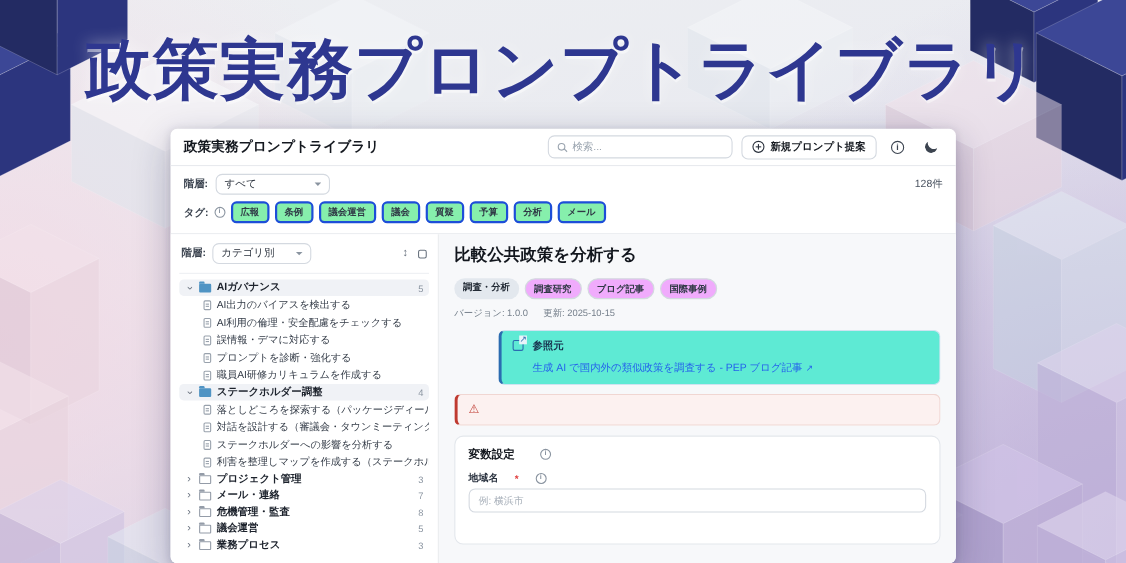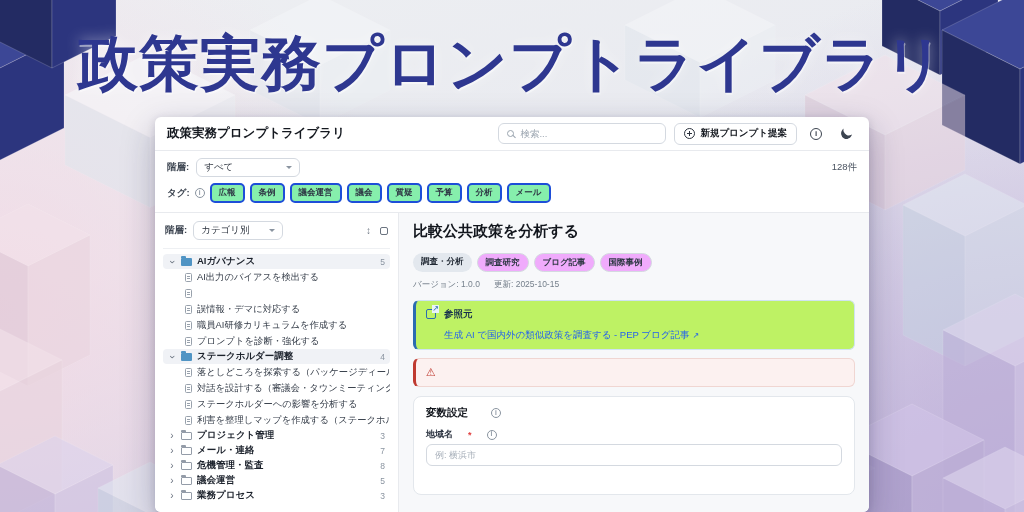--- a/index.html
+++ b/index.html
@@ -104,22 +104,22 @@
 
   
   .main-pane { flex:1; background:#f7f8fa; padding:9px 14px; overflow:hidden; min-width:0; }
   .detail-title { font-size:15px; font-weight:bold; color:#12161d; margin-bottom:6px; }
   .badge-row { display:flex; gap:5px; margin-bottom:7px;margin-top:12px; }
   .badge { font-size:8.5px; font-weight:bold; padding:2.5px 8px; border-radius:999px; white-space:nowrap; }
   .badge.filled { background:#e3e8ee; color:#222a35; }
   .badge.outline { background:#f0abfc; border:1px solid #d4d9e0; color:#2f3845; }
   .meta-row { display:flex; gap:14px; font-size:8.5px; color:#76808c; margin-bottom:9px; }
 
-  .ref-box { display:flex; gap:8px; background:#bef264; border:1px solid #cfe3f1;
-    border-left:3px solid #2b6cb0; border-radius:6px; padding:7px 10px; margin-bottom:8px; }
+  .ref-box { display:flex; gap:8px; background:#5eead4; border:1px solid #cfe3f1;
+    border-left:3px solid #2b6cb0; border-radius:6px; padding:7px 10px; margin-bottom:8px;margin-left:40px; }
   .ext-icon { width:10px; height:10px; border:1.4px solid #2b6cb0; border-radius:2px;
     position:relative; margin-top:1px; flex-shrink:0; }
   .ext-icon::after { content:"↗"; position:absolute; top:-5px; right:-4px; font-size:8px;
     color:#2b6cb0; background:#eaf3fa; line-height:1; }
   .ref-title { font-size:9.5px; font-weight:bold; color:#17304d; margin-bottom:3px; }
   .ref-link { font-size:9.5px; color:#2563eb; text-decoration:none; cursor:pointer; }
   .mini-ext { font-size:8px; color:#2563eb; margin-left:3px; }
 
   .warn-box { display:flex; gap:8px; background:#fcf1f0; border:1px solid #f0d6d2;
     border-left:3px solid #bf3a30; border-radius:6px; padding:7px 10px; margin-bottom:9px; }
@@ -277,32 +277,33 @@
         <span class="folder-ico open"></span>
         <span class="f-label">AIガバナンス</span>
         <span class="f-count">5</span>
       </div>
       <div class="doc-row">
         <span class="doc-ico"></span>
         <span>AI出力のバイアスを検出する</span>
       </div>
       <div class="doc-row">
         <span class="doc-ico"></span>
+        <span>AI利用の倫理・安全配慮をチェックする</span>
       </div>
       <div class="doc-row">
         <span class="doc-ico"></span>
         <span>誤情報・デマに対応する</span>
       </div>
       <div class="doc-row">
         <span class="doc-ico"></span>
+        <span>プロンプトを診断・強化する</span>
+      </div>
+      <div class="doc-row">
+        <span class="doc-ico"></span>
         <span>職員AI研修カリキュラムを作成する</span>
-      </div>
-      <div class="doc-row">
-        <span class="doc-ico"></span>
-        <span>プロンプトを診断・強化する</span>
       </div>
 
       <div class="folder-row expanded">
         <span class="chev down">›</span>
         <span class="folder-ico open"></span>
         <span class="f-label">ステークホルダー調整</span>
         <span class="f-count">4</span>
       </div>
       <div class="doc-row">
         <span class="doc-ico"></span>

